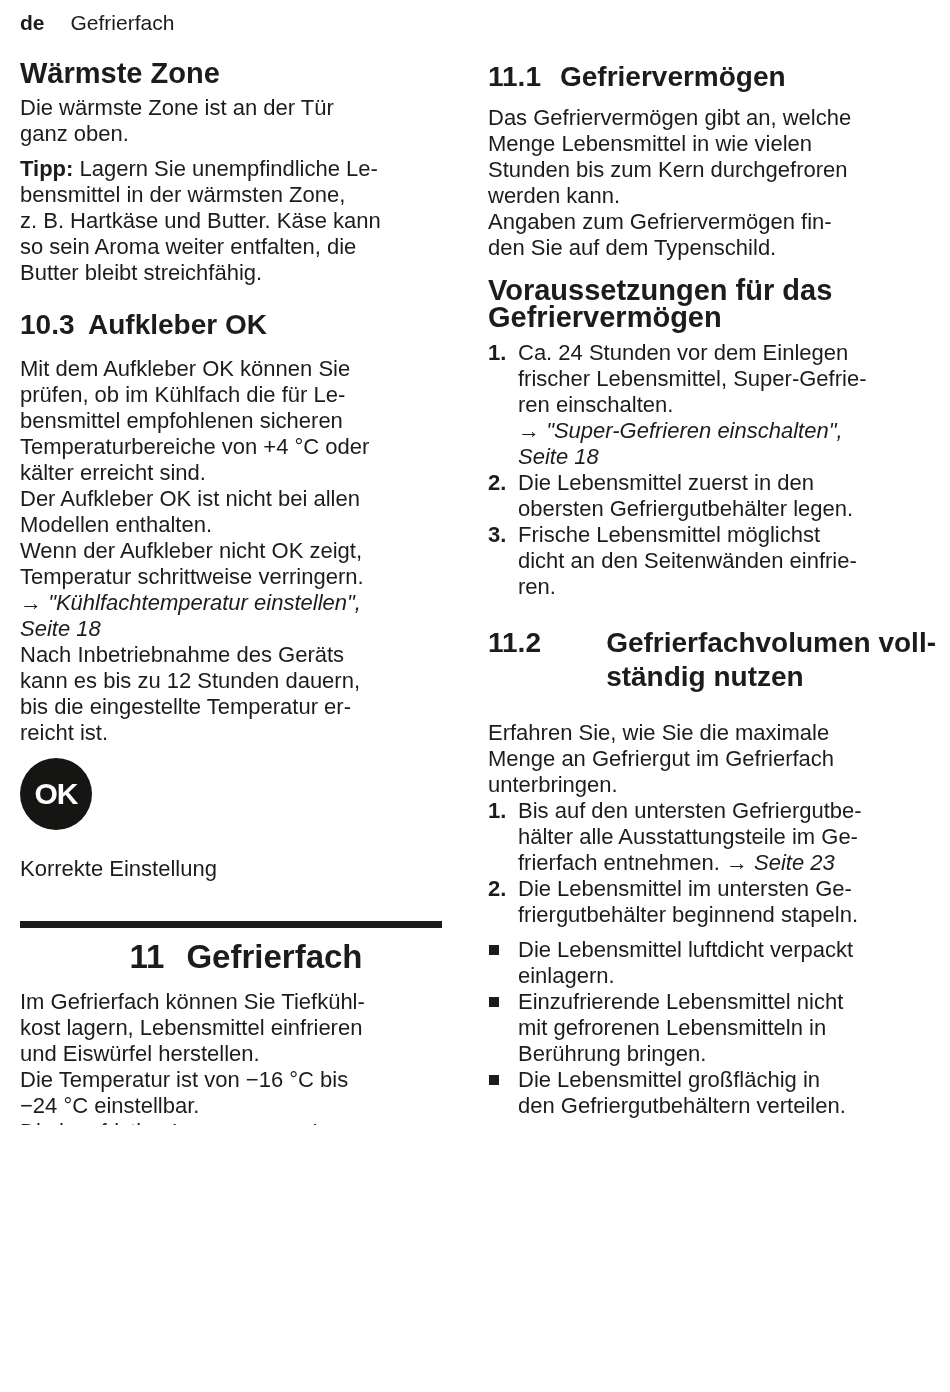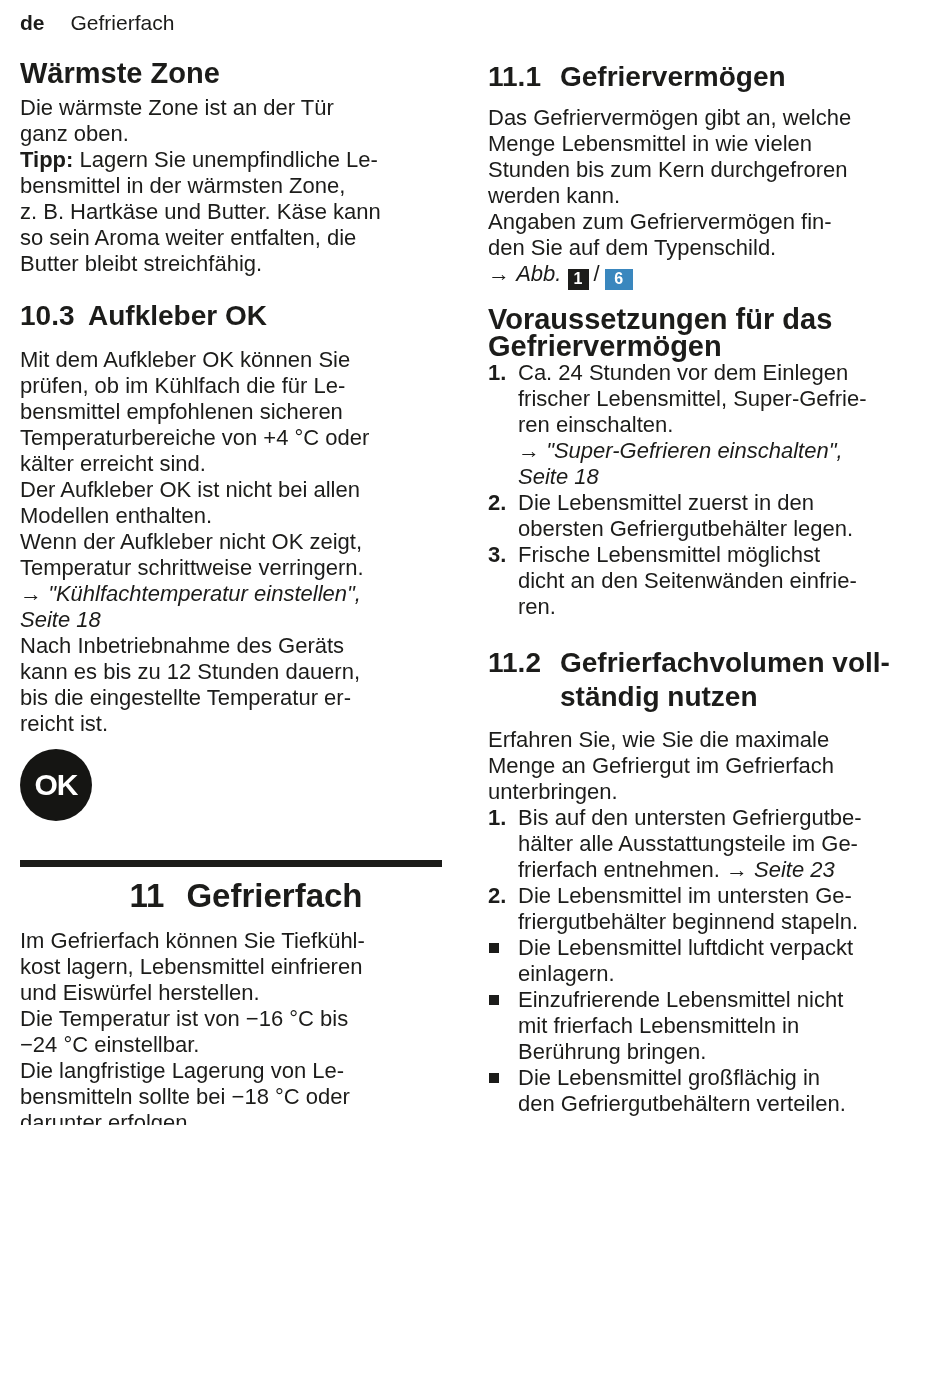--- a/index.html
+++ b/index.html
@@ -40,25 +40,25 @@
   .h2 {
     display: flex;
     font-size: 33px; line-height: 42px; font-weight: bold;
     margin: 0;
     justify-content: center;
   }
   .hnum { flex-shrink: 0; }
   .w57 { width: 57px; } .w68 { width: 68px; } .w72 { width: 72px; }
   .htitle { white-space: pre-line; }
 
-  .mt8  { margin-top: 8px; }  .mt9  { }
+  .mt8  { margin-top: 8px; }  .mt9  { margin-top: 9px; }
   .mt11 { margin-top: 11px; } .mt12 { margin-top: 12px; }
-  .mt13 { margin-top: 13px; }
+  .mt13 { margin-top: 26px; }
   .mt16 { margin-top: 16px; } .mt22 { margin-top: 22px; }
-  .mt26 { margin-top: 26px; } .mt27 { margin-top: 27px; }
+  .mt26 { margin-top: 26px; justify-content: space-between; } .mt27 { margin-top: 27px; }
   .mt39 { margin-top: 39px; }
   .mb14 { margin-bottom: 14px; }
 
   .bold { font-weight: bold; }
   .italic { font-style: italic; }
   .inline-pre { white-space: pre-line; }
 
   .ok-circle {
     width: 72px; height: 72px; border-radius: 50%;
     background: #151513;
@@ -133,20 +133,21 @@
 
     <p class="body-text">Nach Inbetriebnahme des Geräts
 kann es bis zu 12 Stunden dauern,
 bis die eingestellte Temperatur er-
 reicht ist.</p>
 
     <div class="ok-circle mt12">
         <span>OK</span>
       </div>
 
+    <p class="caption mt13">Korrekte Einstellung</p>
 
     <div class="rule mt39"></div>
 
     <h2 class="h2 mt8">
       <span class="hnum w57">11</span>
       <span class="htitle">Gefrierfach</span>
     </h2>
 
     <p class="body-text mt11">Im Gefrierfach können Sie Tiefkühl-
 kost lagern, Lebensmittel einfrieren
@@ -171,21 +172,20 @@
       <span class="htitle">Gefriervermögen</span>
     </h3>
 
     <p class="body-text mt11">Das Gefriervermögen gibt an, welche
 Menge Lebensmittel in wie vielen
 Stunden bis zum Kern durchgefroren
 werden kann.
 Angaben zum Gefriervermögen fin-
 den Sie auf dem Typenschild.</p>
 
-    <div class="ref"><span>→</span> <span class="italic">Abb.</span> <span class="badge badge-black">1</span><span class="slash">/</span><span class="badge badge-blue">6</span></div>
 
     <h4 class="h4 mt16">Voraussetzungen für das
 Gefriervermögen</h4>
 
     <div class="mt9">
       <div class="li">
         <span class="li-num">1.</span>
         <span class="li-text"><span class="inline-pre">Ca. 24 Stunden vor dem Einlegen
 frischer Lebensmittel, Super-Gefrie-
 ren einschalten.</span><span class="ref" style="display:block"><span>→</span> <span class="italic inline-pre">"Super-Gefrieren einschalten",
@@ -231,21 +231,21 @@
 
     <div class="mt9">
       <div class="li">
         <span class="li-marker"></span>
         <span class="li-text">Die Lebensmittel luftdicht verpackt
 einlagern.</span>
       </div>
       <div class="li">
         <span class="li-marker"></span>
         <span class="li-text">Einzufrierende Lebensmittel nicht
-mit frierfach Lebensmitteln in
+mit gefrorenen Lebensmitteln in
 Berührung bringen.</span>
       </div>
       <div class="li">
         <span class="li-marker"></span>
         <span class="li-text">Die Lebensmittel großflächig in
 den Gefriergutbehältern verteilen.</span>
       </div>
     </div>
 
   </div>

